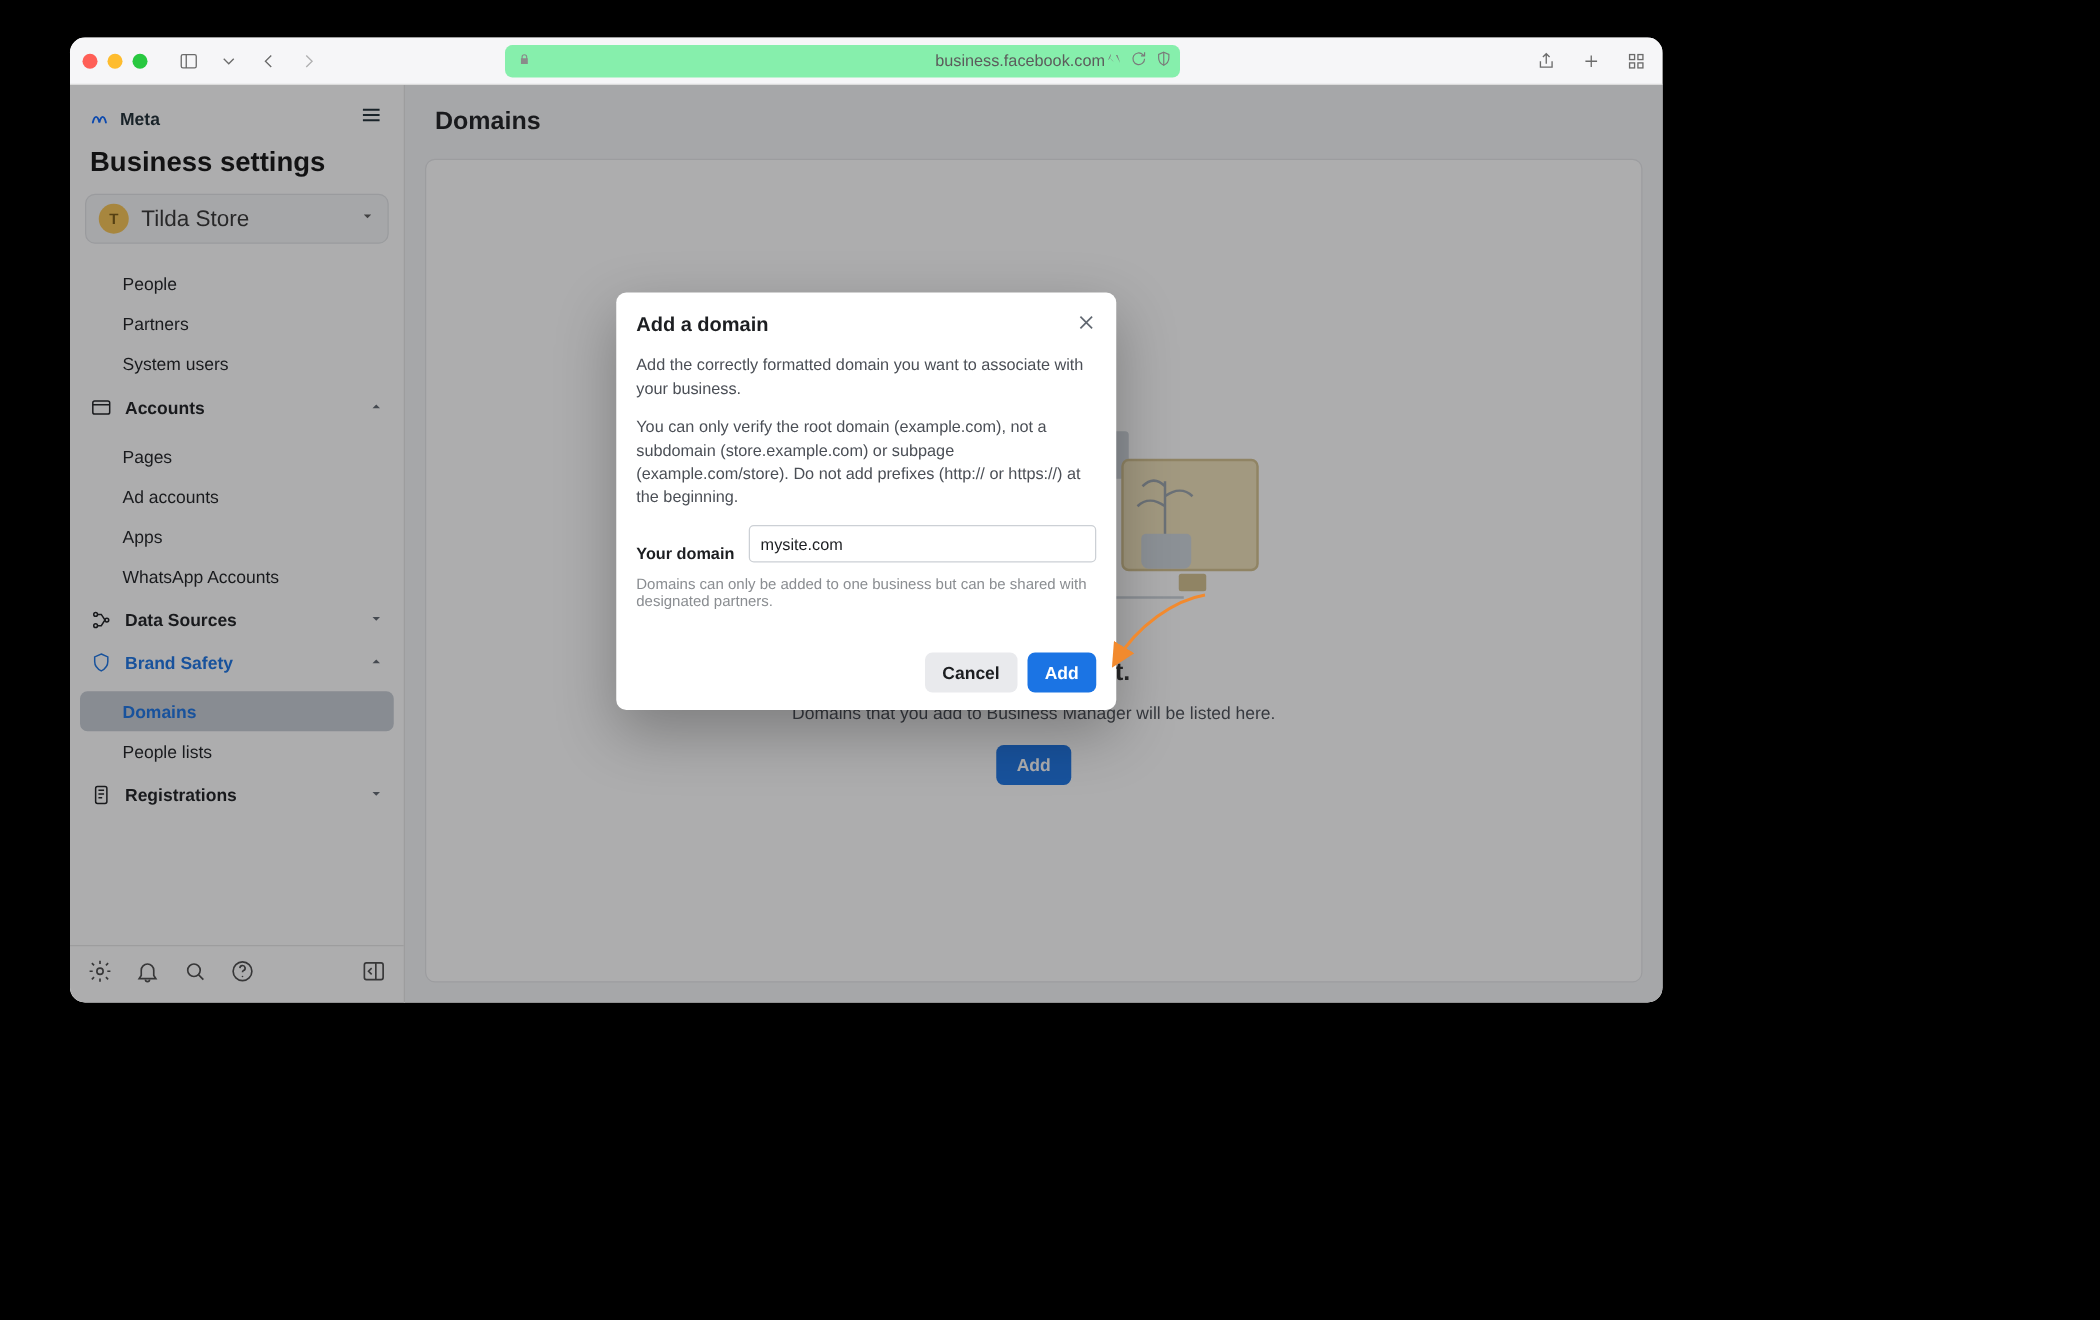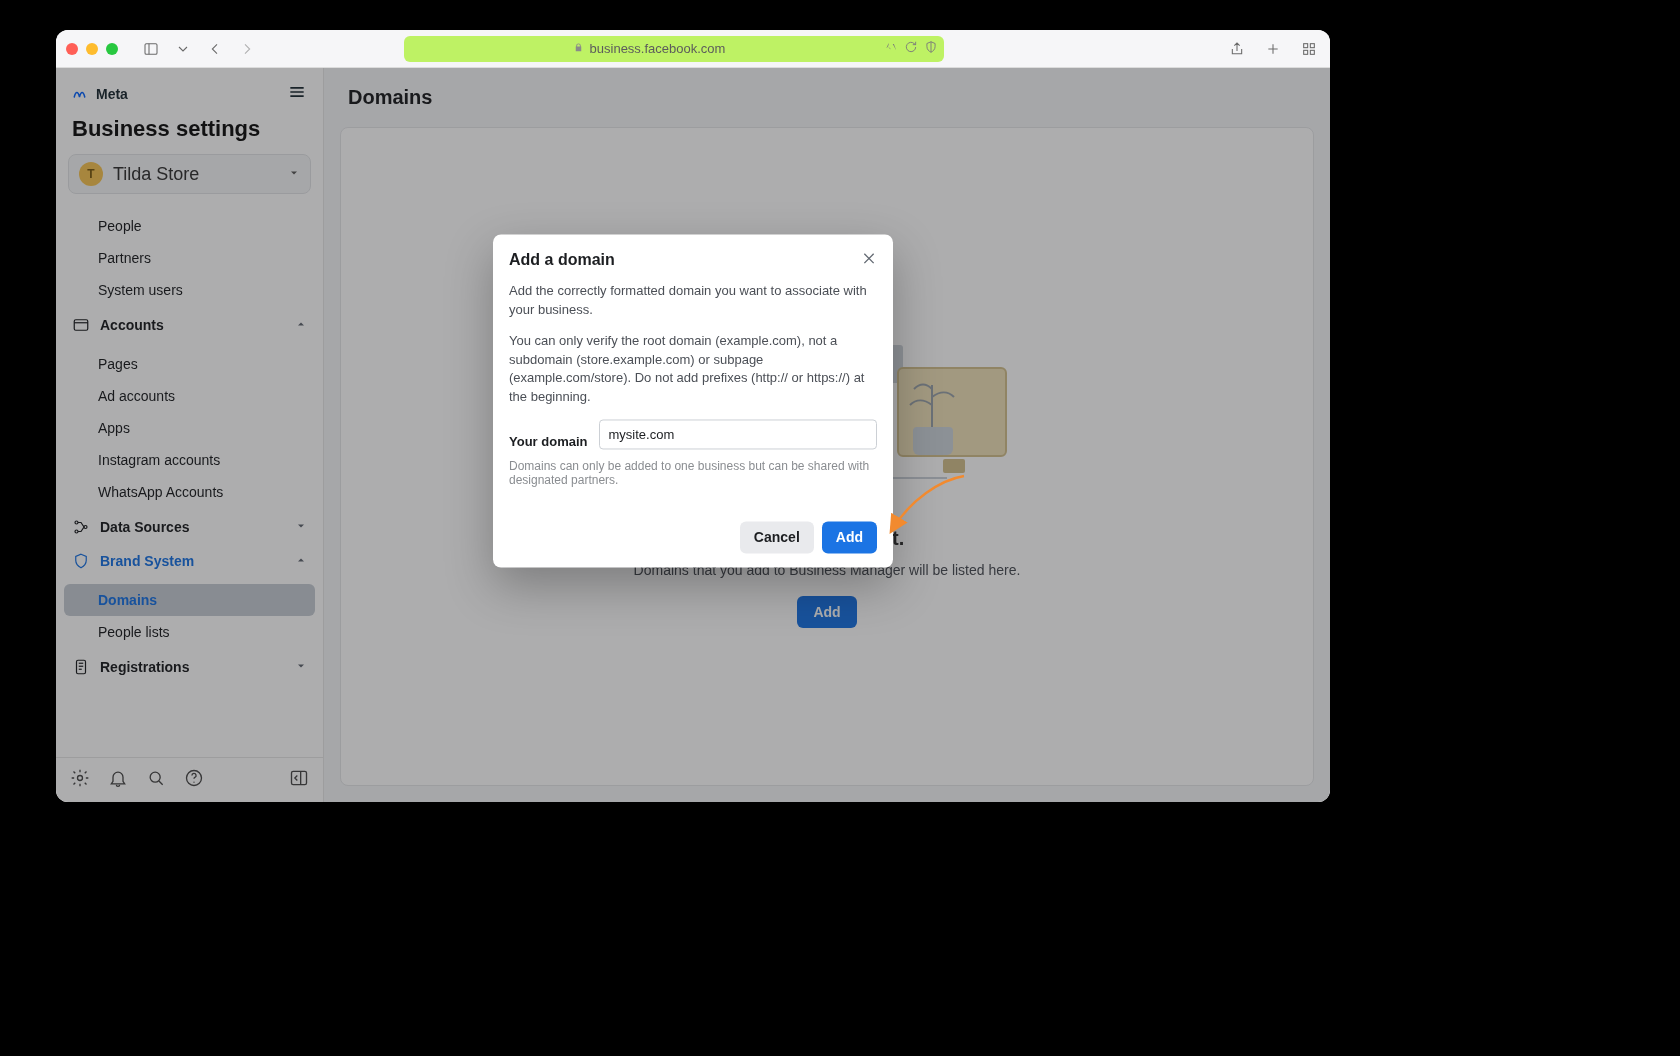--- a/index.html
+++ b/index.html
@@ -26,22 +26,22 @@
     padding: 0 10px;
     gap: 10px;
   }
   .traffic { display:flex; gap:8px; margin-right:12px; }
   .dot { width:12px; height:12px; border-radius:50%; }
   .dot.red{background:#ff5f57}.dot.yellow{background:#febc2e}.dot.green{background:#28c840}
   .tb-btn { width:22px; height:22px; display:flex; align-items:center; justify-content:center; color:#6b6b6b; }
   .tb-sidebar svg, .tb-btn svg { width:16px; height:16px; stroke:#6b6b6b; fill:none; stroke-width:1.6; }
   .addr {
     flex:1; max-width:540px; margin: 0 auto;
-    height:26px; background:#bef264; border-radius:6px;
-    display:flex; align-items:center; justify-content:center;
+    height:26px; background:#86efac; border-radius:6px;
+    display:flex; align-items:center; justify-content:space-between;
     gap:6px; color:#5c5c5c; font-size:13px;
     padding: 0 60px 0 10px;
     position: relative;
   }
   .addr .lock svg{width:11px;height:11px;fill:#8a8a8a}
   .addr .right-icons{ position:absolute; right:6px; display:flex; gap:6px; align-items:center;}
   .addr .right-icons .ic svg{width:14px;height:14px;fill:#7a7a7a}
   .tb-right { display:flex; gap:14px; margin-left:auto; }
 
   
@@ -311,21 +311,20 @@
               </span>
             <span>Accounts</span>
             <span class="chev"><svg viewBox="0 0 24 24">
                   <path d="M6 15l6-6 6 6z"></path>
                 </svg></span>
           </div>
           <div class="sb-group">
             <div class="sb-sub">Pages</div>
             <div class="sb-sub">Ad accounts</div>
             <div class="sb-sub">Apps</div>
-            <div class="sb-sub">Instagram accounts</div>
             <div class="sb-sub">WhatsApp Accounts</div>
           </div>
 
           <div class="sb-item">
             <span class="ic">
                 <svg viewBox="0 0 24 24">
                   <circle cx="6" cy="6" r="2"></circle>
                   <circle cx="6" cy="18" r="2"></circle>
                   <circle cx="18" cy="12" r="2"></circle>
                   <path d="M8 6h4l4 6-4 6H8"></path>
@@ -336,21 +335,21 @@
                   <path d="M6 9l6 6 6-6z"></path>
                 </svg></span>
           </div>
 
           <div class="sb-item brand">
             <span class="ic">
                 <svg viewBox="0 0 24 24">
                   <path d="M12 3l7 3v5c0 5-3 8-7 10-4-2-7-5-7-10V6l7-3z"></path>
                 </svg>
               </span>
-            <span>Brand System</span>
+            <span>Brand Safety</span>
             <span class="chev"><svg viewBox="0 0 24 24">
                   <path d="M6 15l6-6 6 6z"></path>
                 </svg></span>
           </div>
           <div class="sb-group">
             <div class="sb-sub active">Domains</div>
             <div class="sb-sub">People lists</div>
           </div>
 
           <div class="sb-item">

